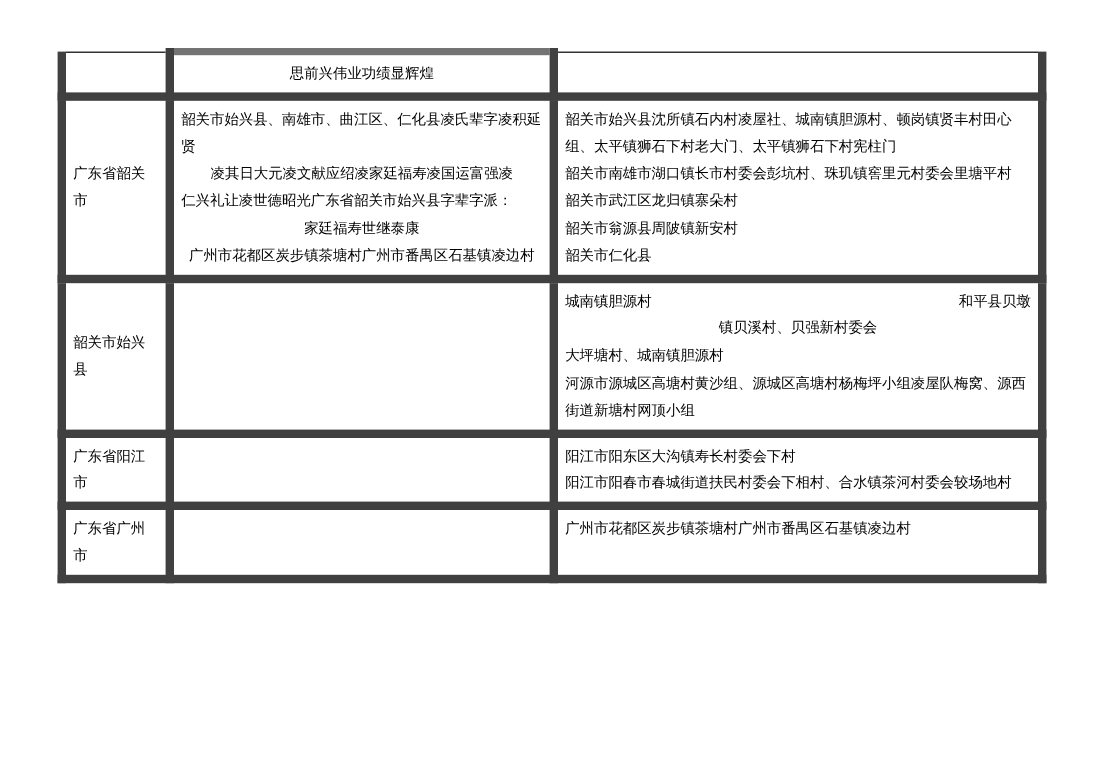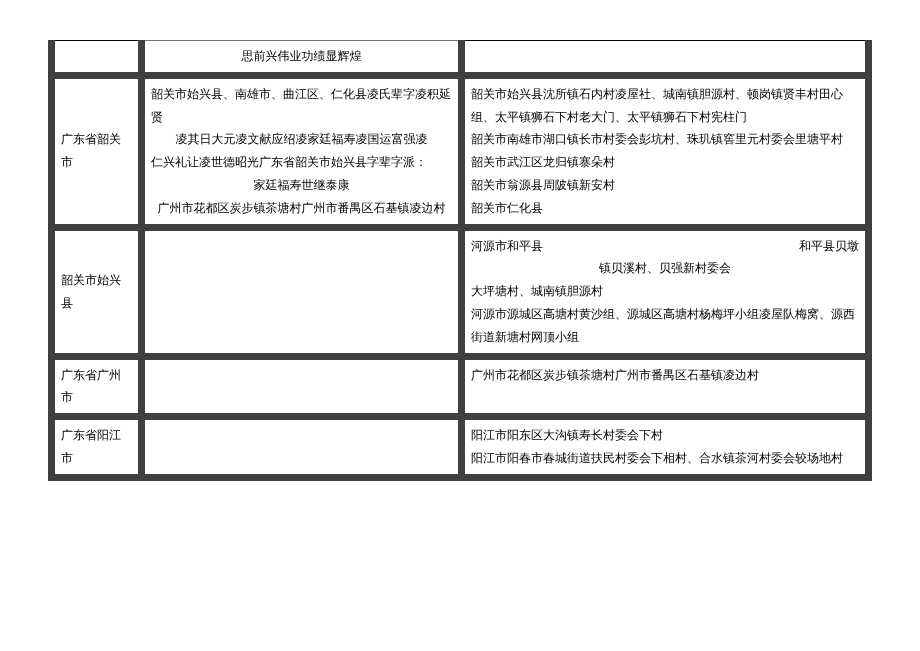--- a/index.html
+++ b/index.html
@@ -28,21 +28,21 @@
     line-height: 1.9;
     word-wrap: break-word;
   }
   .col-region { width: 90px; text-align: left; vertical-align: middle !important; }
   .col-mid    { width: 320px; }
   .col-right  {  }
   .center { text-align: center; }
 
   
   .row0 .col-region { border-top: 1px solid #000; }
-  .row0 .col-mid    { border-top: 1px solid #737373; }
+  .row0 .col-mid    { border-top: 6px solid #737373; }
   .row0 .col-right  { border-top: 1px solid #000; }
   .blankfill { min-height: 120px; }
 </style>
 </head>
 <body>
 
 <div class="page">
   <table class="doc">
     <colgroup>
       <col class="col-region">
@@ -73,42 +73,42 @@
         <div>韶关市翁源县周陂镇新安村</div>
         <div>韶关市仁化县</div>
       </td>
     </tr>
 
     <tr>
       <td class="col-region">韶关市始兴县</td>
       <td class="col-mid"></td>
       <td class="col-right">
         <div style="display:flex;justify-content:space-between;">
-          <span>河源市和平县</span>
+          <span>城南镇胆源村</span>
           <span>和平县贝墩</span>
         </div>
         <div style="display:flex;justify-content:center;">
           <span>镇贝溪村、贝</span>
           <span>强新村委会</span>
         </div>
         <div>大坪塘村、城南镇胆源村</div>
         <div>河源市源城区高塘村黄沙组、源城区高塘村杨梅坪小组凌屋队梅窝、源西街道新塘村网顶小组</div>
       </td>
     </tr>
 
     <tr>
-      <td class="col-region">广东省广州市</td>
-      <td class="col-mid"></td>
-      <td class="col-right">广州市花都区炭步镇茶塘村广州市番禺区石基镇凌边村</td>
-    </tr>
-
-    <tr>
       <td class="col-region">广东省阳江市</td>
       <td class="col-mid"></td>
       <td class="col-right">
         <div>阳江市阳东区大沟镇寿长村委会下村</div>
         <div>阳江市阳春市春城街道扶民村委会下相村、合水镇茶河村委会较场地村</div>
       </td>
     </tr>
 
+    <tr>
+      <td class="col-region">广东省广州市</td>
+      <td class="col-mid"></td>
+      <td class="col-right">广州市花都区炭步镇茶塘村广州市番禺区石基镇凌边村</td>
+    </tr>
+
   </tbody>
     </table>
 </div>
 
 </body></html>

